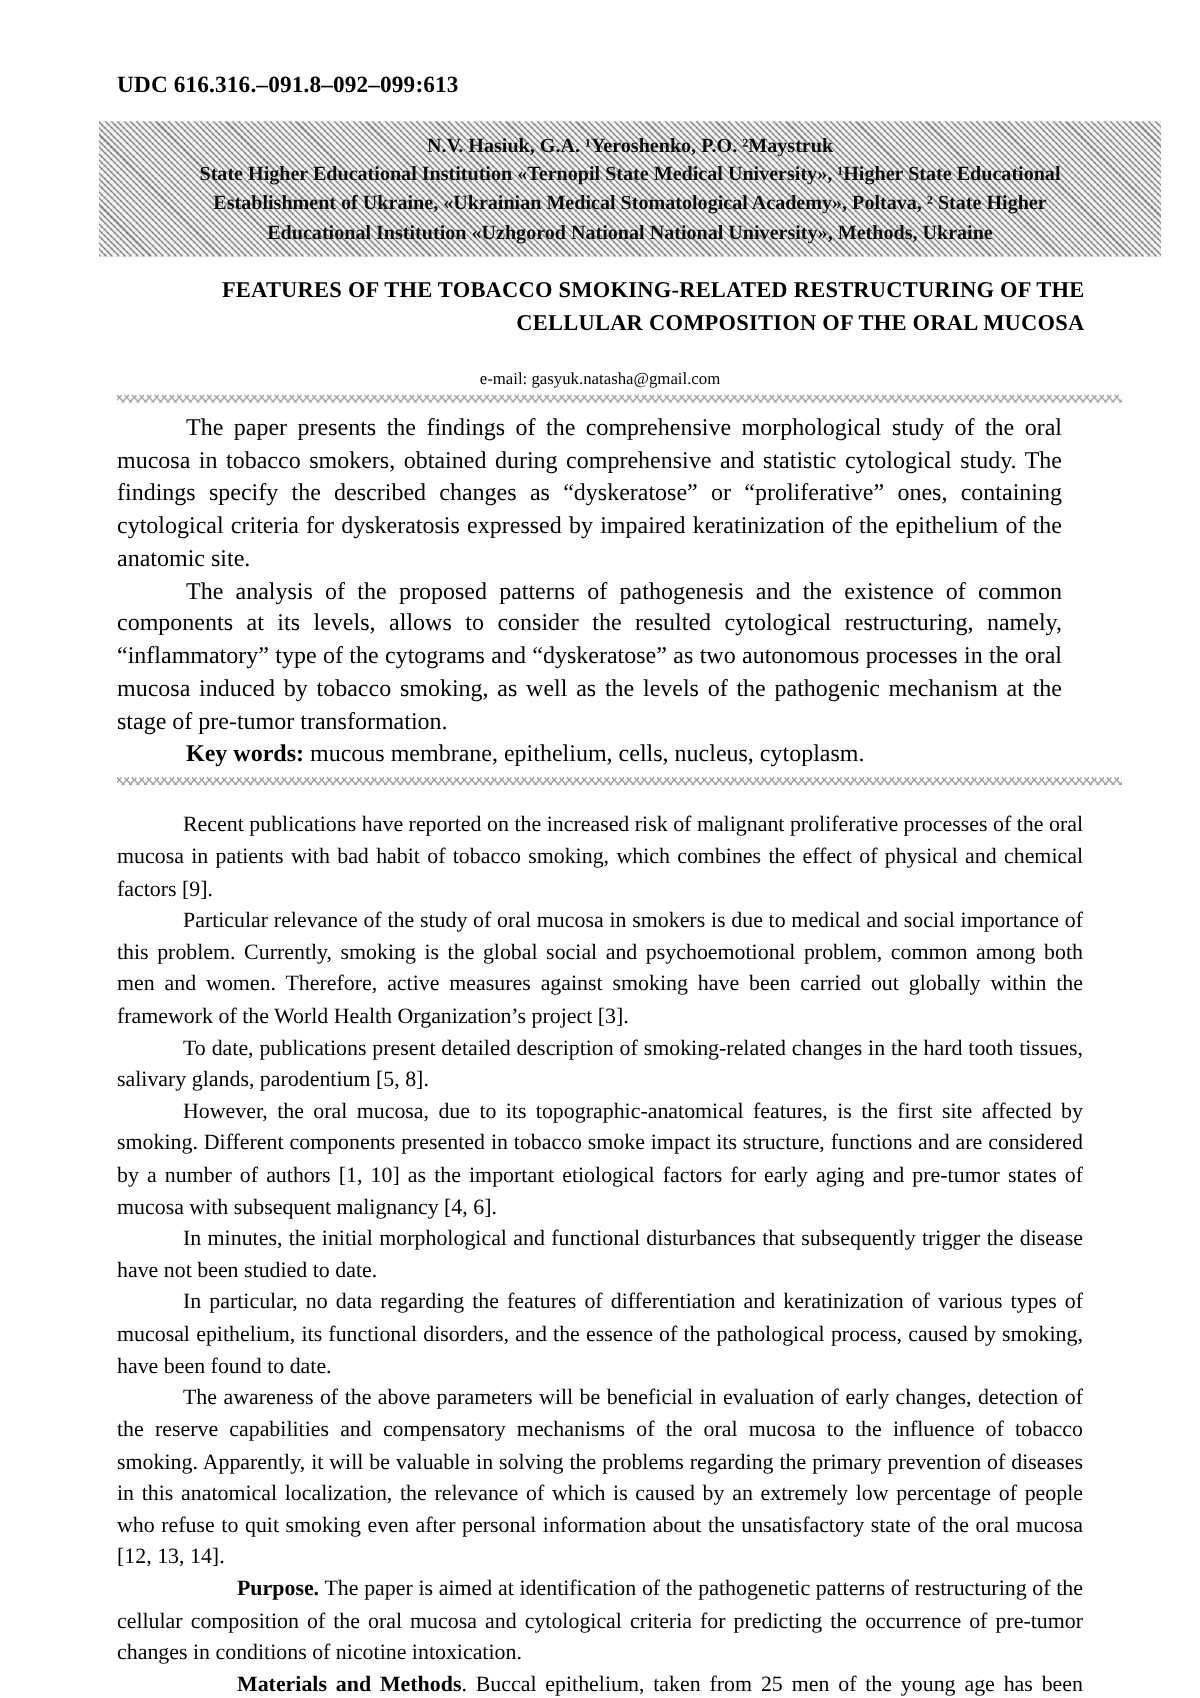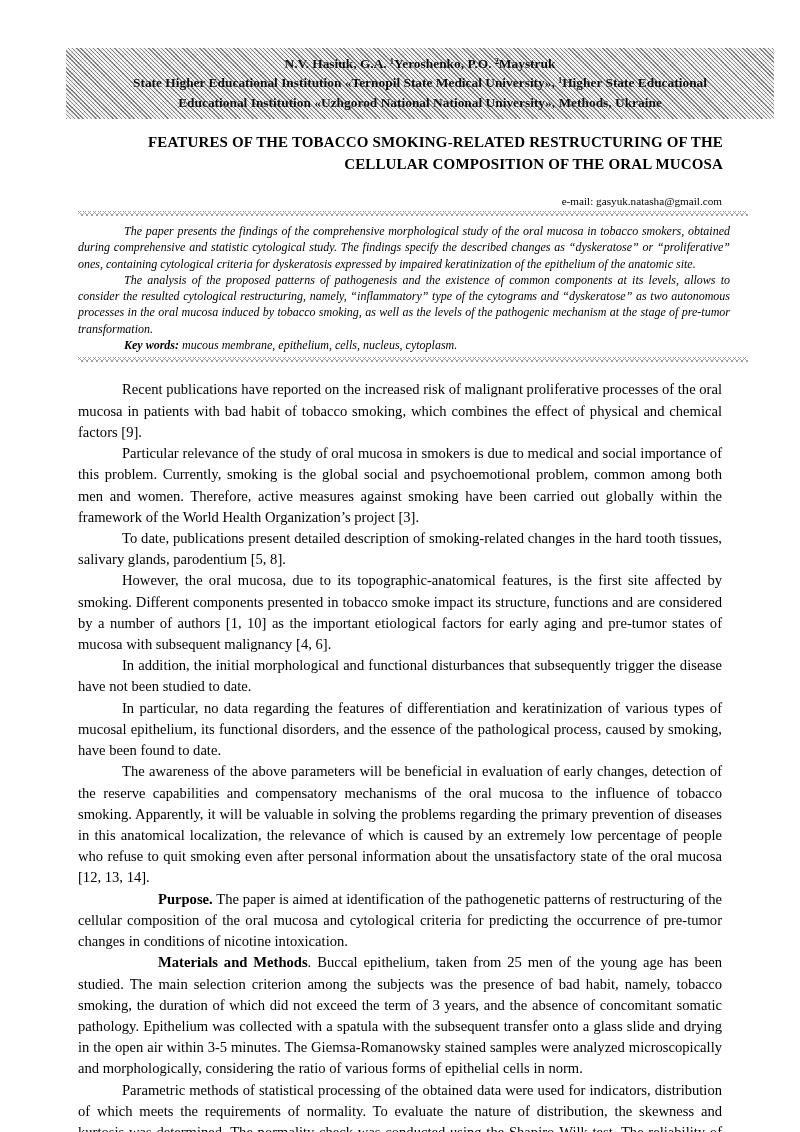--- a/index.html
+++ b/index.html
@@ -61,45 +61,44 @@
     text-align: right;
     font-weight: bold;
     font-size: 15px;
     line-height: 1.42;
     letter-spacing: 0.15px;
   }
 
   
   .email {
     margin: 20px 26px 0 0;
-    text-align: right;
+    text-align: center;
     font-size: 11.2px;
   }
 
   
   .wave {
     height: 7px;
     margin: 4px 0 0 0;
     background-repeat: repeat-x;
     background-size: 6px 7px;
     background-image:
       linear-gradient(45deg, transparent 46%, #9a9a9a 46%, #9a9a9a 56%, transparent 56%),
       linear-gradient(-45deg, transparent 46%, #9a9a9a 46%, #9a9a9a 56%, transparent 56%);
     background-position: 0 0, 3px 0;
     opacity: 0.95;
   }
   .wave.tight { background-size: 5px 6px; height: 6px; }
 
   
   .abstract {
-    font-size: 12px;
+    font-size: 16px;
     line-height: 1.36;
     text-align: justify;
-    margin: 6px 18px 0 0;
-    font-style: italic;
+    margin: 6px 40px 0 0;
   }
   .abstract p { margin: 0; text-indent: 46px; }
   .abstract p + p { margin-top: 0; }
   .keywords { text-indent: 46px; margin-top: 0 !important; }
   .keywords b { font-weight: bold; }
 
   
   .body {
     font-size: 14.6px;
     line-height: 1.455;
@@ -108,24 +107,26 @@
   }
   .body p { margin: 0; text-indent: 44px; }
   .body p.gap { margin-top: 13px; }
   .body b { font-weight: bold; margin-left: 36px; }
 </style>
 </head>
 <body>
 
 <div class="page">
 
+  <div class="udc">UDC 616.316.–091.8–092–099:613</div>
 
   <div class="authorblock">
     <span class="ln">N.V. Hasiuk, G.A. ¹Yeroshenko, P.O. ²Maystruk</span>
     <span class="ln">State Higher Educational Institution «Ternopil State Medical University», ¹Higher State Educational</span>
+    <span class="ln">Establishment of Ukraine, «Ukrainian Medical Stomatological Academy», Poltava, ² State Higher</span>
     <span class="ln">Educational Institution «Uzhgorod National National University», Methods, Ukraine</span>
   </div>
 
   <div class="title">FEATURES OF THE TOBACCO SMOKING-RELATED RESTRUCTURING OF THE CELLULAR COMPOSITION OF THE ORAL MUCOSA</div>
 
   <div class="email">e-mail: gasyuk.natasha@gmail.com</div>
 
   <div class="wave tight"></div>
 
   <div class="abstract">
@@ -134,21 +135,21 @@
     <p class="keywords"><b>Key words:</b><span> mucous membrane, epithelium, cells, nucleus, cytoplasm.</span></p>
   </div>
 
   <div class="wave tight"></div>
 
   <div class="body">
     <p class="gap">Recent publications have reported on the increased risk of malignant proliferative processes of the oral mucosa in patients with bad habit of tobacco smoking, which combines the effect of physical and chemical factors [9].</p>
     <p>Particular relevance of the study of oral mucosa in smokers is due to medical and social importance of this problem. Currently, smoking is the global social and psychoemotional problem, common among both men and women. Therefore, active measures against smoking have been carried out globally within the framework of the World Health Organization’s project [3].</p>
     <p>To date, publications present detailed description of smoking-related changes in the hard tooth tissues, salivary glands, parodentium [5, 8].</p>
     <p>However, the oral mucosa, due to its topographic-anatomical features, is the first site affected by smoking. Different components presented in tobacco smoke impact its structure, functions and are considered by a number of authors [1, 10] as the important etiological factors for early aging and pre-tumor states of mucosa with subsequent malignancy [4, 6].</p>
-    <p>In addition, the initial morphological and functional disturbances that subsequently trigger the disease have not been studied to date.</p>
+    <p>In minutes, the initial morphological and functional disturbances that subsequently trigger the disease have not been studied to date.</p>
     <p>In particular, no data regarding the features of differentiation and keratinization of various types of mucosal epithelium, its functional disorders, and the essence of the pathological process, caused by smoking, have been found to date.</p>
     <p>The awareness of the above parameters will be beneficial in evaluation of early changes, detection of the reserve capabilities and compensatory mechanisms of the oral mucosa to the influence of tobacco smoking. Apparently, it will be valuable in solving the problems regarding the primary prevention of diseases in this anatomical localization, the relevance of which is caused by an extremely low percentage of people who refuse to quit smoking even after personal information about the unsatisfactory state of the oral mucosa [12, 13, 14].</p>
     <p><b>Purpose.</b><span>  The paper is aimed at identification of the pathogenetic patterns of restructuring of the cellular composition of the oral mucosa and cytological criteria for predicting the occurrence of pre-tumor changes in conditions of nicotine intoxication.</span></p>
     <p><b>Materials and Methods</b><span>. Buccal epithelium, taken from 25 men of the young age has been studied. The main selection criterion among the subjects was the presence of bad habit, namely, tobacco smoking, the duration of which did not exceed the term of 3 years, and the absence of concomitant somatic pathology. Epithelium was collected with a spatula with the subsequent transfer onto a glass slide and drying in the open air within 3-5 minutes. The Giemsa-Romanowsky stained samples were analyzed microscopically and morphologically, considering the ratio of various forms of epithelial cells in norm.</span></p>
     <p>Parametric methods of statistical processing of the obtained data were used for indicators, distribution of which meets the requirements of normality. To evaluate the nature of distribution, the skewness and kurtosis was determined.  The normality check was conducted using the Shapiro-Wilk test. The reliability of differences of the results, obtained for different groups was determined using the Student’s t-test.</p>
 
   </div>
 
 </div>
 

